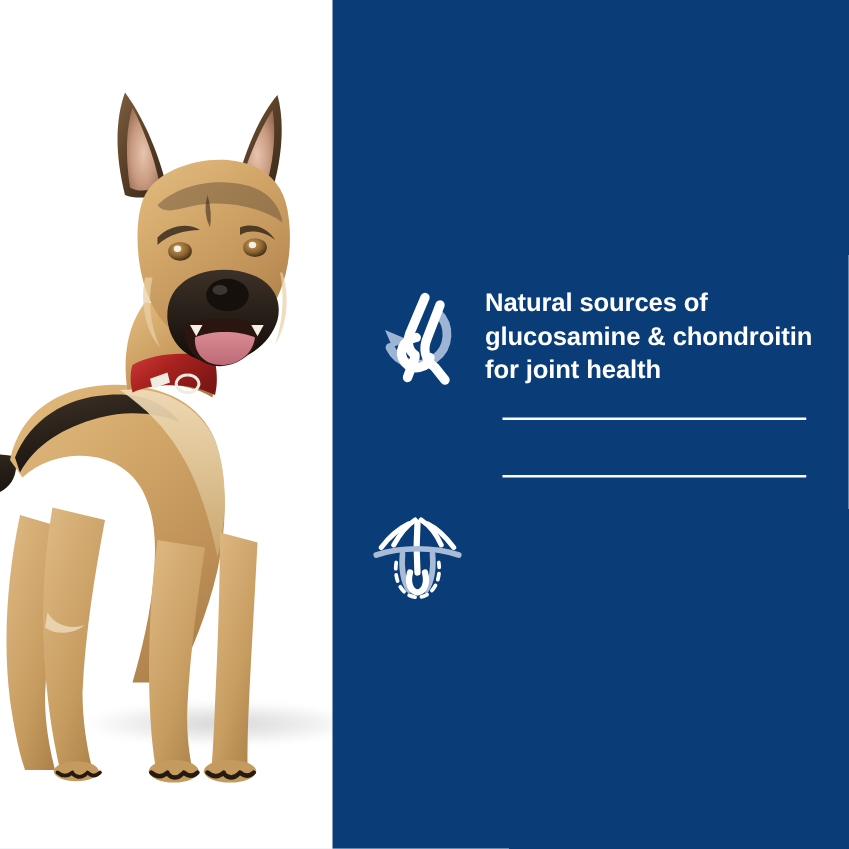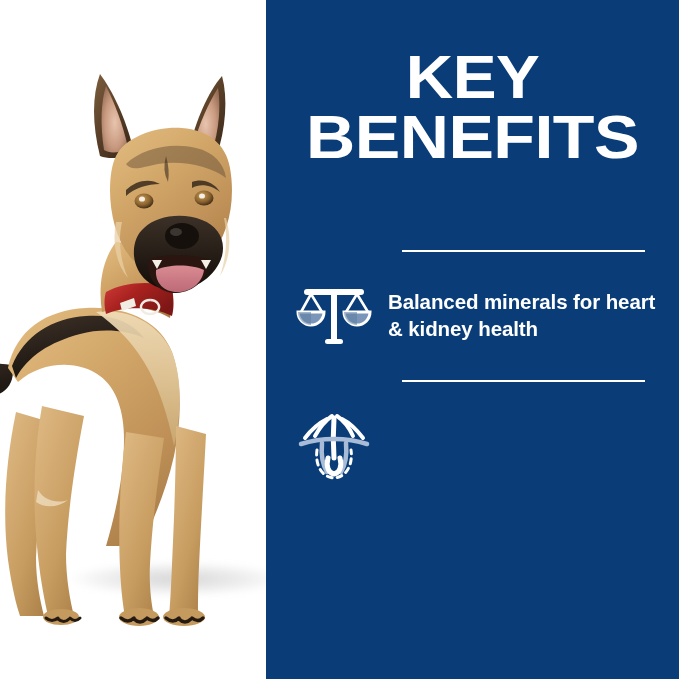--- a/index.html
+++ b/index.html
@@ -310,55 +310,45 @@
         <path d="M196 162 C 192 182, 196 204, 208 218
                  C 200 200, 198 180, 202 162 Z" fill="#e8cfa4" opacity="0.75"></path>
         <path d="M306 158 C 312 178, 310 200, 300 216
                  C 306 198, 308 178, 304 158 Z" fill="#e8cfa4" opacity="0.7"></path>
       </svg>
     </div>
   </div>
 
   <div class="benefits-panel">
 
-    <h1 class="panel-title">
-      <span class="line-1">KEY</span>
-      <span class="line-2">BENEFITS</span>
-    </h1>
 
     <div class="benefit-list">
 
+      <div class="benefit-row">
+        <div class="benefit-icon">
+          <svg width="76" height="80" viewBox="0 0 76 80">
+
+            <path d="M54 20 a 24 24 0 1 1 -38 28" fill="none" stroke="#9db4d4" stroke-width="7" stroke-linecap="round"></path>
+            <path d="M12 34 l 6 14 l 13 -6 Z" fill="#9db4d4"></path>
+
+            <path d="M44 8 L 33 34 C 29 42, 30 50, 36 54" fill="none" stroke="#ffffff" stroke-width="7.5" stroke-linecap="round"></path>
+
+            <path d="M56 14 L 46 40 C 42 49, 44 58, 52 64 L 60 74" fill="none" stroke="#ffffff" stroke-width="7.5" stroke-linecap="round"></path>
+
+            <path d="M37 40 C 26 42, 22 52, 28 60 C 34 67, 46 65, 48 56" fill="none" stroke="#ffffff" stroke-width="7.5" stroke-linecap="round"></path>
+            <path d="M30 72 L 36 56" fill="none" stroke="#ffffff" stroke-width="7.5" stroke-linecap="round"></path>
+          </svg>
+        </div>
+        <div class="benefit-text">Natural sources of glucosamine &amp; chondroitin for joint health</div>
+      </div>
 
       <div class="sp-a"></div>
       <div class="row-divider"></div>
       <div class="sp-a"></div>
 
-      <div class="benefit-row">
-        <div class="benefit-icon">
-          <svg width="78" height="62" viewBox="0 0 78 62">
-
-            <rect x="9" y="4" width="60" height="6" rx="3" fill="#ffffff"></rect>
-
-            <rect x="36" y="8" width="6" height="48" rx="2" fill="#ffffff"></rect>
-
-            <rect x="30" y="54" width="18" height="5" rx="2.5" fill="#ffffff"></rect>
-
-            <path d="M16 9 L 6 27 M16 9 L 27 27" stroke="#ffffff" stroke-width="2.6" fill="none"></path>
-
-            <path d="M3 27 a 13 13 0 0 0 26 0 Z" fill="#7b95b8" stroke="#ffffff" stroke-width="3"></path>
-            <path d="M3 27 a 13 13 0 0 0 13 13 L 16 27 Z" fill="#5c7ba3" opacity="0.55"></path>
-
-            <path d="M62 9 L 51 27 M62 9 L 73 27" stroke="#ffffff" stroke-width="2.6" fill="none"></path>
-
-            <path d="M49 27 a 13 13 0 0 0 26 0 Z" fill="#7b95b8" stroke="#ffffff" stroke-width="3"></path>
-            <path d="M49 27 a 13 13 0 0 0 13 13 L 62 27 Z" fill="#5c7ba3" opacity="0.55"></path>
-          </svg>
-        </div>
-        <div class="benefit-text">Balanced minerals for heart &amp; kidney health</div>
-      </div>
 
       <div class="sp-b"></div>
       <div class="row-divider"></div>
       <div class="sp-b"></div>
 
       <div class="benefit-row">
         <div class="benefit-icon">
           <svg width="78" height="72" viewBox="0 0 78 72">
 
             <path d="M10 28 C 16 20, 24 13, 32 9" stroke="#ffffff" stroke-width="4" fill="none" stroke-linecap="round"></path>

